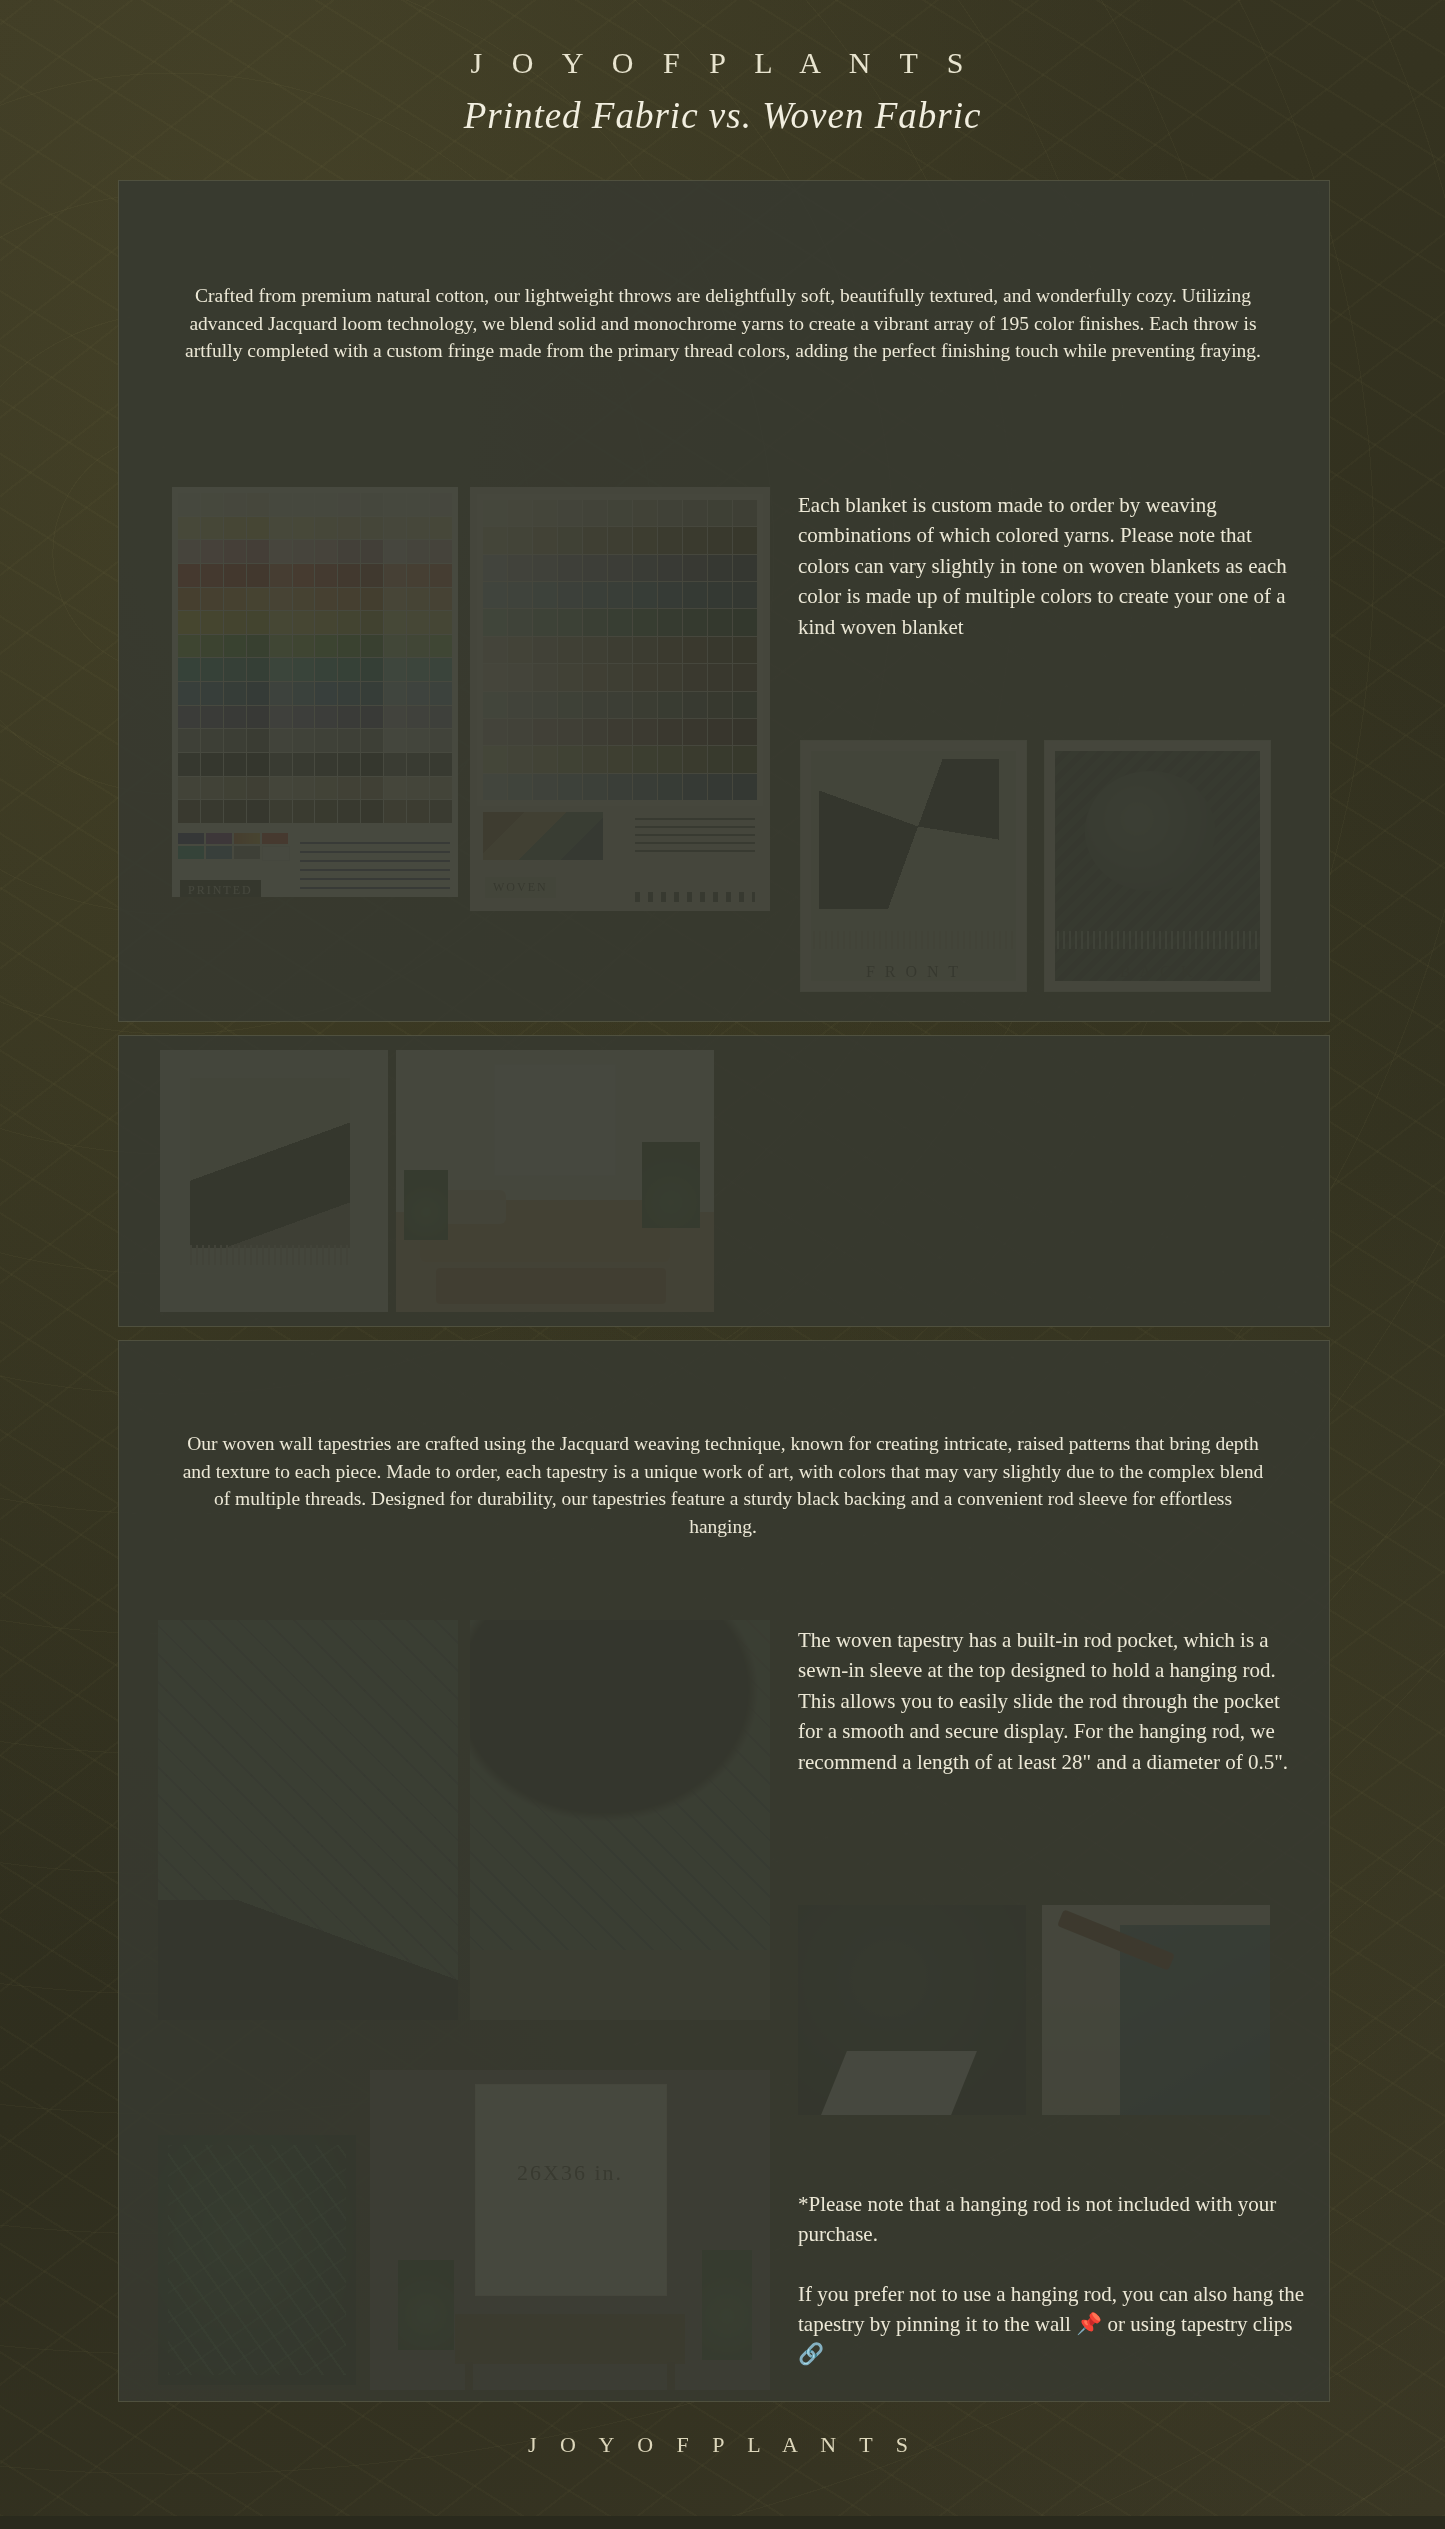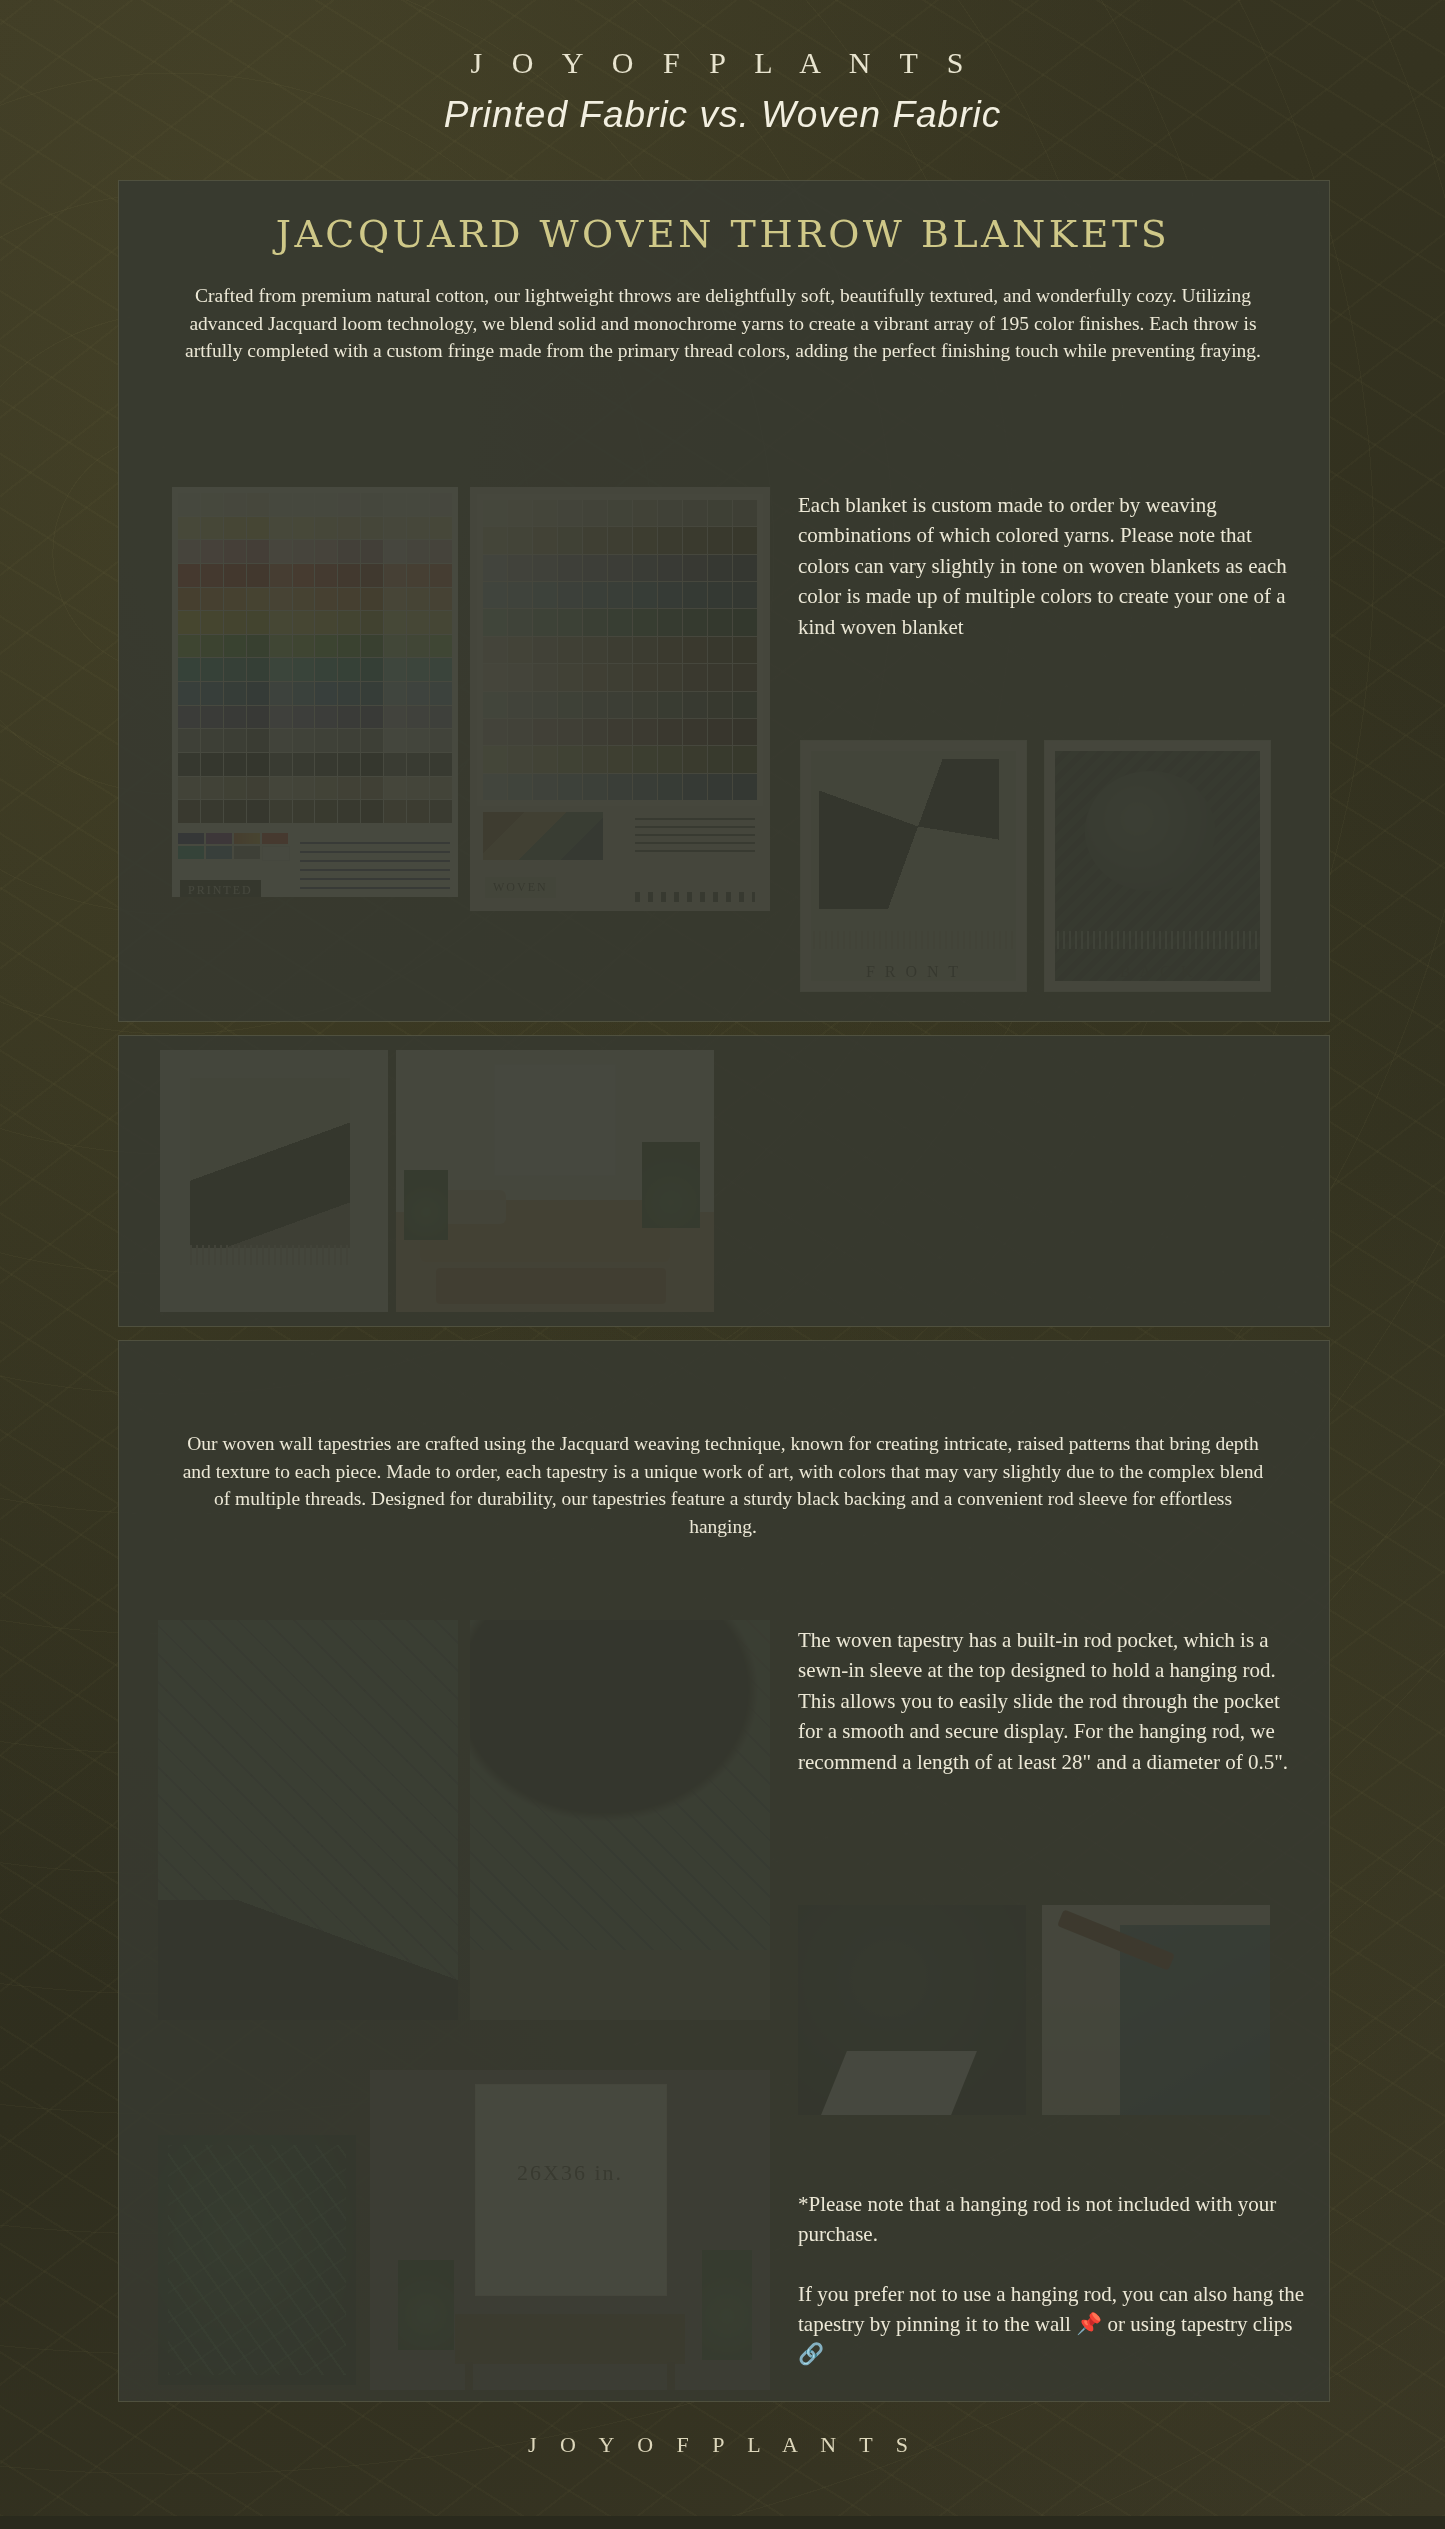--- a/index.html
+++ b/index.html
@@ -41,21 +41,21 @@
     color: #e8e4cf;
     font-size: 30px;
     letter-spacing: 11px;
     font-family: "Liberation Serif", serif;
   }
   .subtitle {
     margin-top: 14px;
     color: #f2efe0;
     font-size: 37px;
     font-style: italic;
-    font-family: Liberation Sans, sans-serif;
+    font-family: Liberation Serif, serif;
     letter-spacing: 1px;
   }
 
   .panel {
     position: absolute;
     background: rgba(55,58,48,0.92);
     border: 1px solid rgba(150,150,110,0.25);
     z-index: 2;
   }
   .panel-outer {
@@ -146,21 +146,20 @@
 
 <div class="page">
 
   <div class="header">
     <div class="brand-top">J O Y   O F   P L A N T S</div>
     <div class="subtitle">Printed Fabric vs. Woven Fabric</div>
   </div>
 
   <div class="panel panel-outer" style="top:180px; height:840px;"></div>
 
-  <h2 class="section-title" style="position:absolute; top:212px; left:118px; width:1210px; z-index:4;">JACQUARD WOVEN THROW BLANKETS</h2>
 
   <div class="body-text center" style="position:absolute; top:282px; left:180px; width:1086px; z-index:4;">Crafted from premium natural cotton, our lightweight throws are delightfully soft, beautifully textured, and wonderfully cozy. Utilizing advanced Jacquard loom technology, we blend solid and monochrome yarns to create a vibrant array of 195 color finishes. Each throw is artfully completed with a custom fringe made from the primary thread colors, adding the perfect finishing touch while preventing fraying.</div>
 
   <div class="img chart" style="top:487px; left:172px; width:286px; height:410px;">
     <div class="sw-grid" id="printed-grid" style="grid-template-columns:repeat(12,1fr); height:330px;">
         <div class="sw" style="background: rgb(242, 239, 230);"></div>
         <div class="sw" style="background: rgb(239, 233, 218);"></div>
         <div class="sw" style="background: rgb(236, 229, 210);"></div>
         <div class="sw" style="background: rgb(232, 223, 199);"></div>
         <div class="sw" style="background: rgb(243, 239, 226);"></div>

